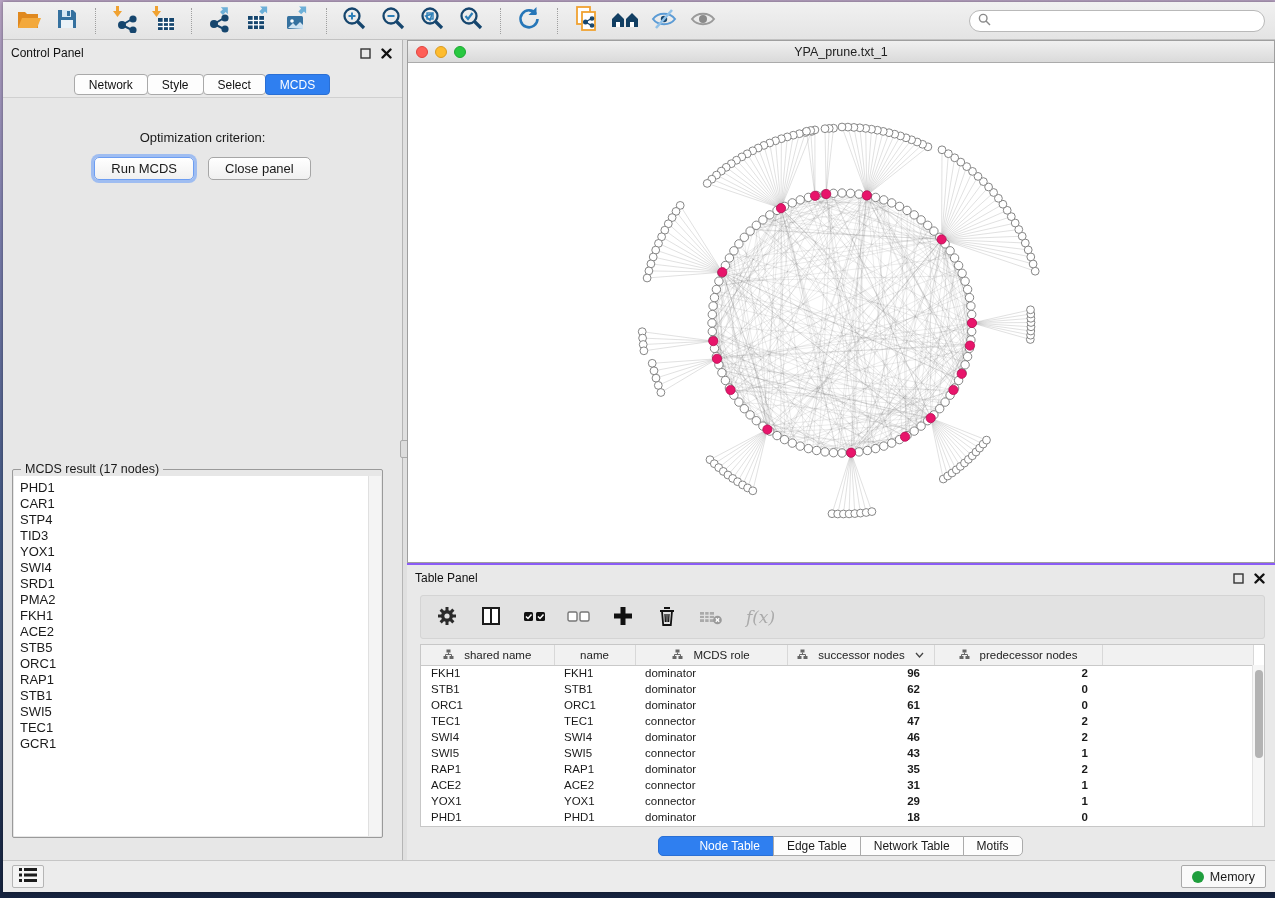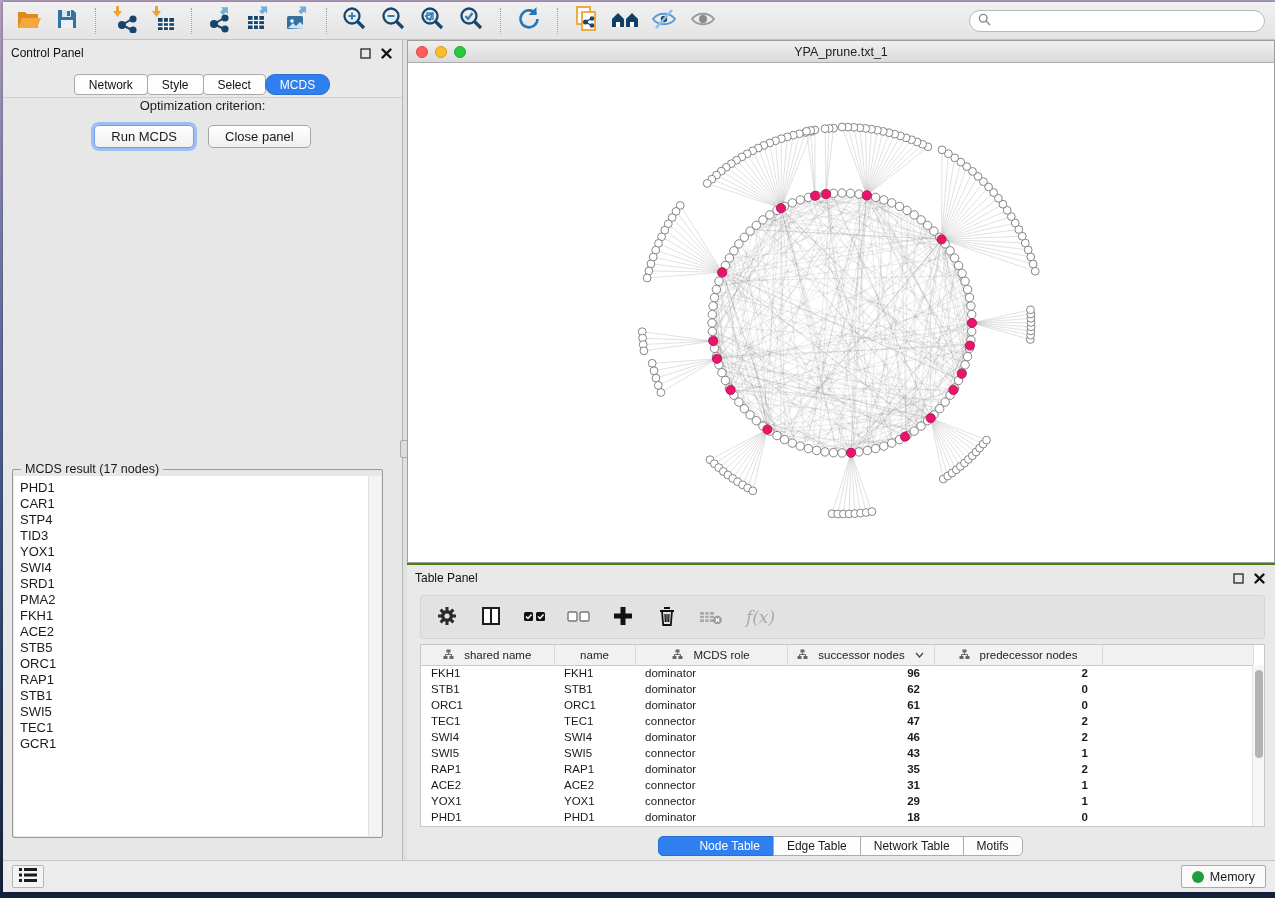--- a/index.html
+++ b/index.html
@@ -1,43 +1,43 @@
 <!DOCTYPE html>
 <html style="--accent: #2f7ff0; --mcds: #e8156b;"><head>
 <meta charset="utf-8">
 <style>
   * { margin:0; padding:0; box-sizing:border-box; }
   html,body { width:1275px; height:898px; overflow:hidden;
     font-family:"Liberation Sans", sans-serif; font-size:12px; color:#1a1a1a;
     background:linear-gradient(180deg,#b9a4c4 0%, #7d7fae 25%, #3e5580 60%, #16233f 100%); }
   .app { position:absolute; left:3px; top:2px; width:1272px; height:890px;
-    background:#4d7c0f; box-shadow:0 0 4px rgba(0,0,0,.4); }
+    background:#8b5cf6; box-shadow:0 0 4px rgba(0,0,0,.4); }
 
   
   .toolbar { position:absolute; left:0; top:0; width:1272px; height:38px;
     background:linear-gradient(#f1f1f1,#e4e4e4); border-bottom:1px solid #c2c2c2;
     display:flex; align-items:center; padding:0 10px; gap:9px; }
   .tb-btn { width:30px; height:30px; display:flex; align-items:center; justify-content:center; border-radius:4px; }
   .tb-sep { width:1px; height:26px; border-left:1px dotted #9f9f9f; margin:0 4px; }
   .search-wrap { margin-left:auto; width:296px; height:22px; background:#fff;
     border:1px solid #b9b9b9; border-radius:12px; display:flex; align-items:center; padding:0 8px; gap:5px; }
   .search-wrap input { border:none; outline:none; flex:1; font-size:12px; background:transparent; font-family:"Liberation Sans",sans-serif; }
 
   
   .control-panel { position:absolute; left:0; top:38px; width:400px; height:820px;
     background:#e9e9e9; border-right:1px solid #b5b5b5; }
   .panel-head { height:26px; display:flex; align-items:center; padding:0 8px; }
   .panel-title { font-size:12px; color:#111; }
   .panel-head .spacer { flex:1; }
   .cp-tabs { display:flex; justify-content:center; margin-top:8px; }
   .cp-tab { height:21px; padding:0 14px; background:#fdfdfd; border:1px solid #a9a9a9;
     border-radius:4px; margin-left:-1px; font-size:12px; display:flex; align-items:center; color:#111; }
-  .cp-tab.active { background:var(--accent); border-color:#2a6fd4; color:#fff;border-radius:10px; }
+  .cp-tab.active { background:var(--accent); border-color:#2a6fd4; color:#fff; }
   .cp-content { position:absolute; left:0; top:57px; right:0; bottom:0; background:#e7e7e7; border-top:1px solid #d0d0d0; }
-  .opt-label { text-align:center; margin-top:0; font-size:13px; }
+  .opt-label { text-align:center; margin-top:32px; font-size:13px; }
   .dropdown { position:relative; margin:8px auto 0; width:312px; height:23px; background:#fff;
     border:1px solid #b3b3b3; border-radius:4px; display:flex; align-items:center; }
   .dropdown .dd-text { flex:1; padding:0 8px; font-size:13px; white-space:nowrap; }
   .dd-stepper { width:20px; height:21px; border-radius:3px; margin-right:1px;
     background:linear-gradient(#6aa6f8,#2f7df0); display:flex; flex-direction:column; align-items:center; justify-content:center; gap:1px; }
   .btn-row { display:flex; justify-content:center; gap:14px; margin-top:12px; }
   .push-btn { height:23px; padding:0 16px; background:linear-gradient(#ffffff,#f0f0f0);
     border:1px solid #a6a6a6; border-radius:5px; font-size:13px; display:flex; align-items:center; }
   .push-btn.focused { box-shadow:0 0 0 3px rgba(100,155,250,.55); border-color:#6d9ef2; }
   .result-group { position:absolute; left:9px; right:19px; top:371px; bottom:22px;

